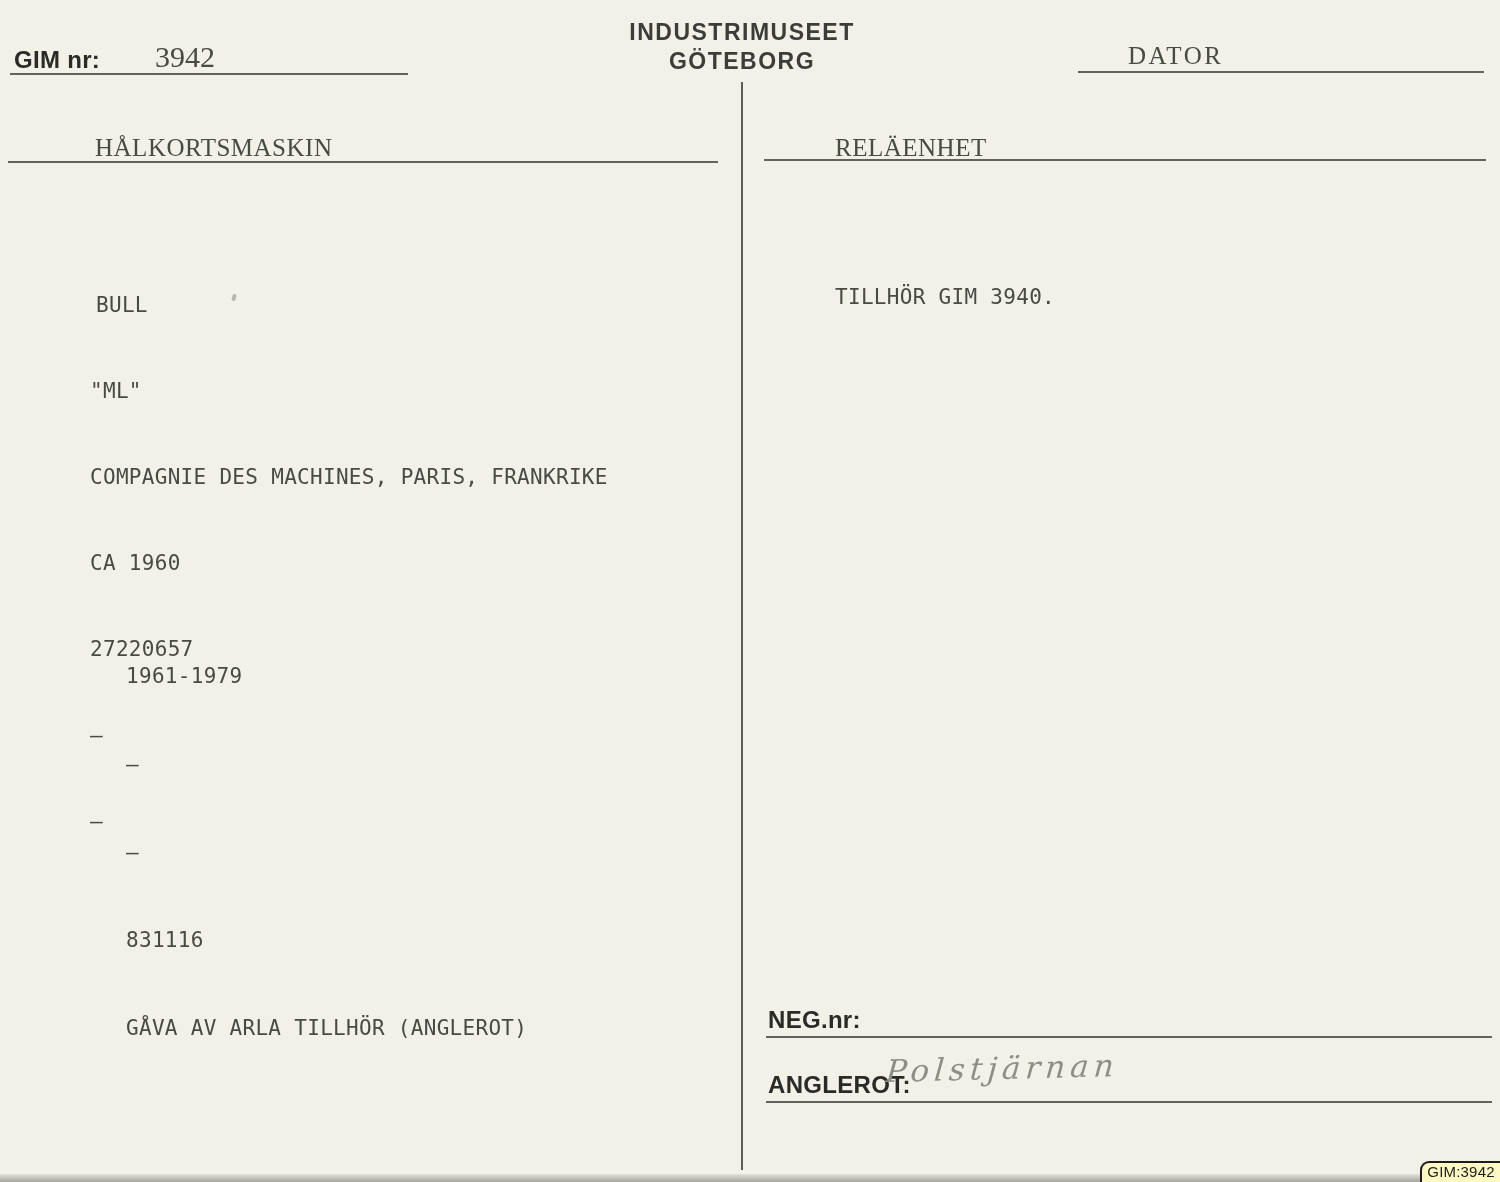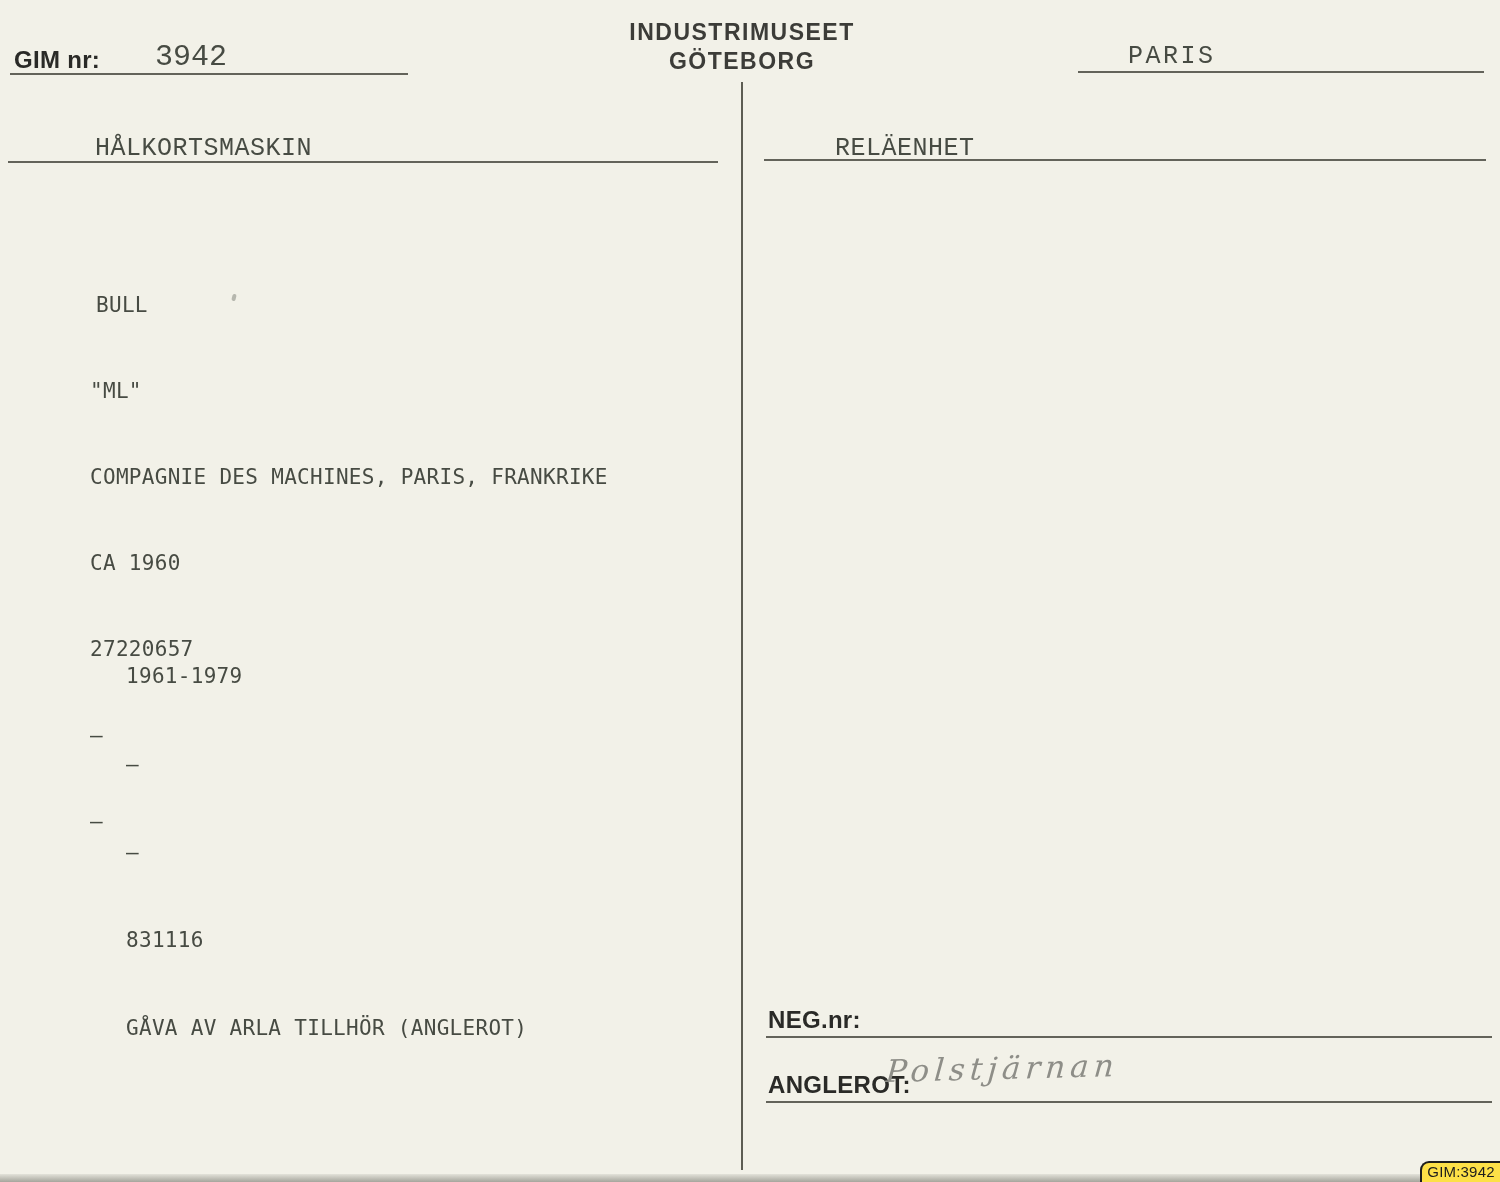--- a/index.html
+++ b/index.html
@@ -9,21 +9,21 @@
     --line:#63635a;
     --pencil:#8e8e88;
   }
   *{margin:0;padding:0;box-sizing:border-box;}
   html,body{width:1500px;height:1182px;}
   body{font-family:"Liberation Sans",sans-serif;background:#d9d8d0;}
   .card{
     position:relative;width:1500px;height:1182px;overflow:hidden;
     background:var(--card-bg);
   }
-  .mono{font-family:Liberation Mono, monospace;color:var(--ink);}
+  .mono{font-family:Liberation Serif, serif;color:var(--ink);}
   .bold-label{font-weight:700;color:var(--label-ink);font-size:24px;letter-spacing:0.3px;}
   .rule{position:absolute;background:var(--line);height:2px;}
   .typeblock{position:absolute;font-family:"DejaVu Sans Mono","Liberation Mono",monospace;
              font-size:21px;color:var(--ink);letter-spacing:0.3px;white-space:pre;}
   .lh38 .tline{height:38px;line-height:38px;}
   .lh40 .tline{height:40px;line-height:40px;margin-left:36px;}
   .indent-sm{padding-left:6px;}
   .indent-xs{padding-left:9px;}
 
   .museum{position:absolute;left:577px;top:18px;width:330px;text-align:center;
@@ -38,21 +38,21 @@
   .neg-label{position:absolute;left:768px;top:1006px;}
   .magasin-label{position:absolute;left:768px;top:1071px;}
   .handwriting{
     position:absolute;left:886px;top:1050px;
     font-family:"DejaVu Serif",serif;font-style:italic;font-size:31px;
     color:var(--pencil);letter-spacing:5px;
     transform:rotate(-1.5deg) skewX(-6deg);
   }
   .badge{
     position:absolute;left:1420px;top:1161px;width:80px;height:21px;
-    background:#fde047;border:2px solid #1d1d1d;border-right:none;border-bottom:none;
+    background:#fef9c3;border:2px solid #1d1d1d;border-right:none;border-bottom:none;
     border-top-left-radius:9px;
     font-size:15px;color:#1d1d1d;text-align:center;line-height:18px;letter-spacing:0.2px;
   }
   .bottom-strip{
     position:absolute;left:0;top:1174px;width:1500px;height:8px;
     background:linear-gradient(#e3e2d9,#a5a59c);
   }
   .scan-artifact{
     position:absolute;left:232px;top:294px;width:4px;height:7px;border-radius:2px;
     background:var(--ink);opacity:0.35;transform:rotate(15deg);
@@ -65,21 +65,21 @@
 
   <span class="bold-label gim-label">GIM nr:</span>
   <span class="mono gim-value">3942</span>
   <div class="rule" style="left:10px;top:73px;width:398px;"></div>
 
   <div class="museum">
     <div>INDUSTRIMUSEET</div>
     <div>GÖTEBORG</div>
   </div>
 
-  <span class="mono dator-label">PARIS</span>
+  <span class="mono dator-label">DATOR</span>
   <div class="rule" style="left:1078px;top:71px;width:406px;"></div>
 
   <div class="vdivider"></div>
 
   <span class="mono col-heading" style="left:95px;">HÅLKORTSMASKIN</span>
   <div class="rule" style="left:8px;top:161px;width:710px;"></div>
 
   <div class="typeblock lh38" style="left:90px;top:238px;">
     <div class="tline indent-sm">BULL</div>
     <div class="tline">"ML"</div>
@@ -96,20 +96,21 @@
     <div class="tline">–</div>
     <div class="tline">–</div>
     <div class="tline">831116</div>
     <div class="tline">GÅVA AV ARLA TILLHÖR (ANGLEROT)</div>
   </div>
 
   <span class="mono col-heading" style="left:835px;">RELÄENHET</span>
   <div class="rule" style="left:764px;top:159px;width:722px;"></div>
 
   <div class="typeblock lh38" style="left:826px;top:230px;">
+    <div class="tline indent-xs">TILLHÖR GIM 3940.</div>
   </div>
 
   <span class="bold-label neg-label">NEG.nr:</span>
   <div class="rule" style="left:766px;top:1036px;width:726px;"></div>
 
   <span class="bold-label magasin-label">ANGLEROT:</span>
   <div class="rule" style="left:766px;top:1101px;width:726px;"></div>
   <span class="handwriting">Polstjärnan</span>
 
   <div class="bottom-strip"></div>

